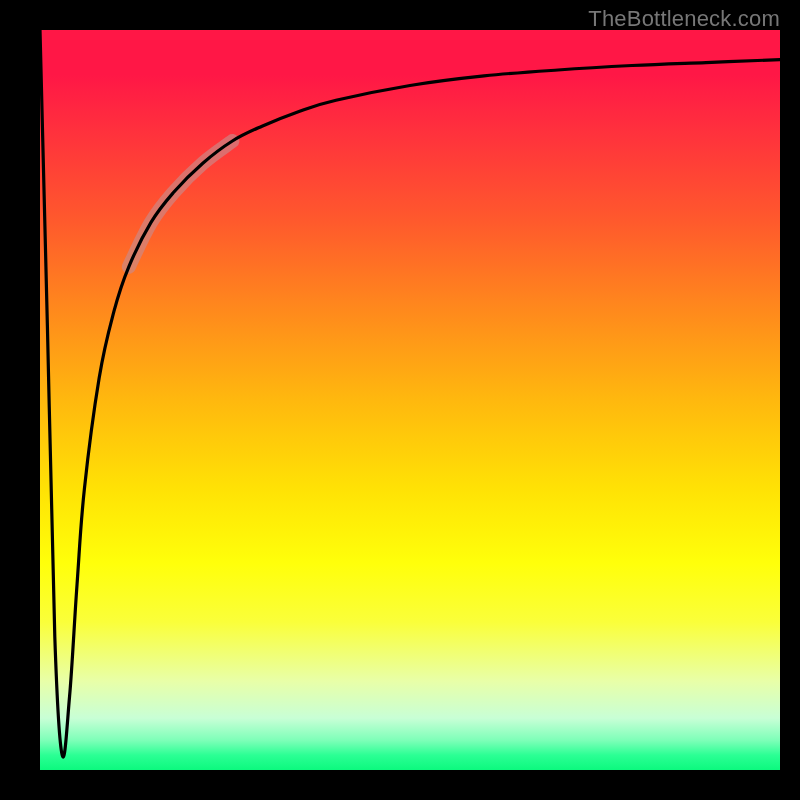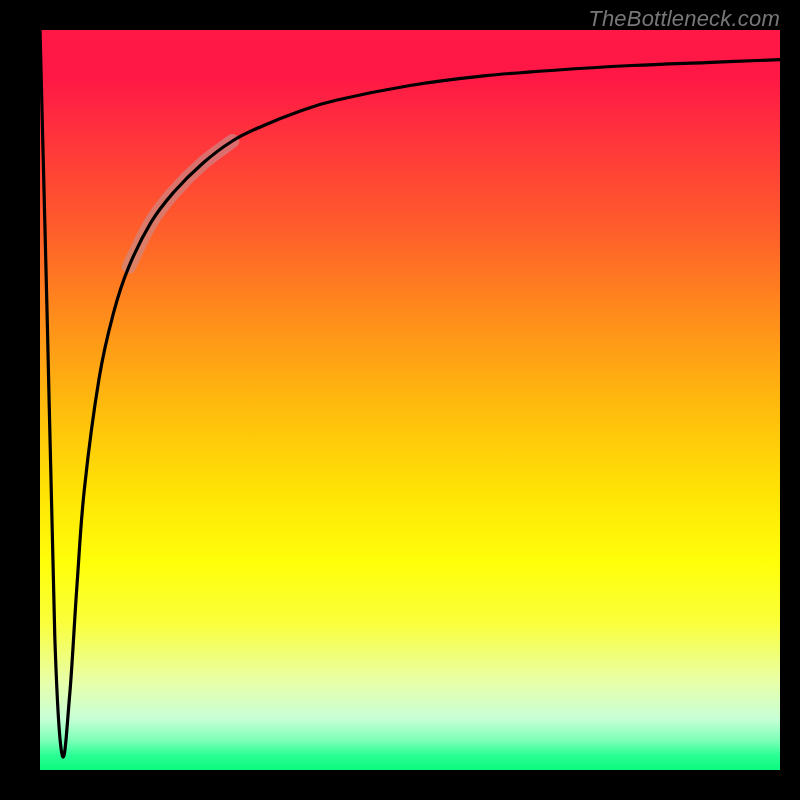--- a/index.html
+++ b/index.html
@@ -41,21 +41,20 @@
     );
   }
   .attribution {
     position: absolute;
     top: 6px;
     right: 20px;
     color: #777;
     font-size: 22px;
     letter-spacing: 0.2px;
     font-weight: 400;
-    font-style: italic;
   }
   svg.curve {
     position: absolute;
     left: 0;
     top: 0;
     width: 740px;
     height: 740px;
     overflow: visible;
   }
   .curve path.main {

